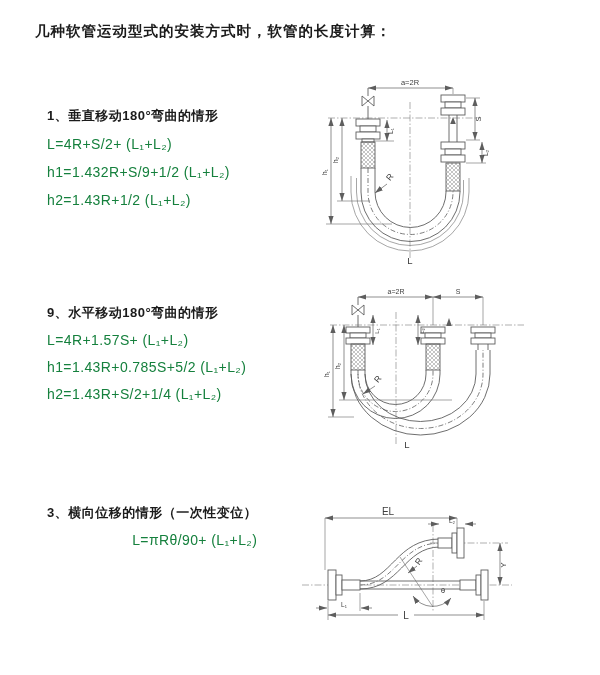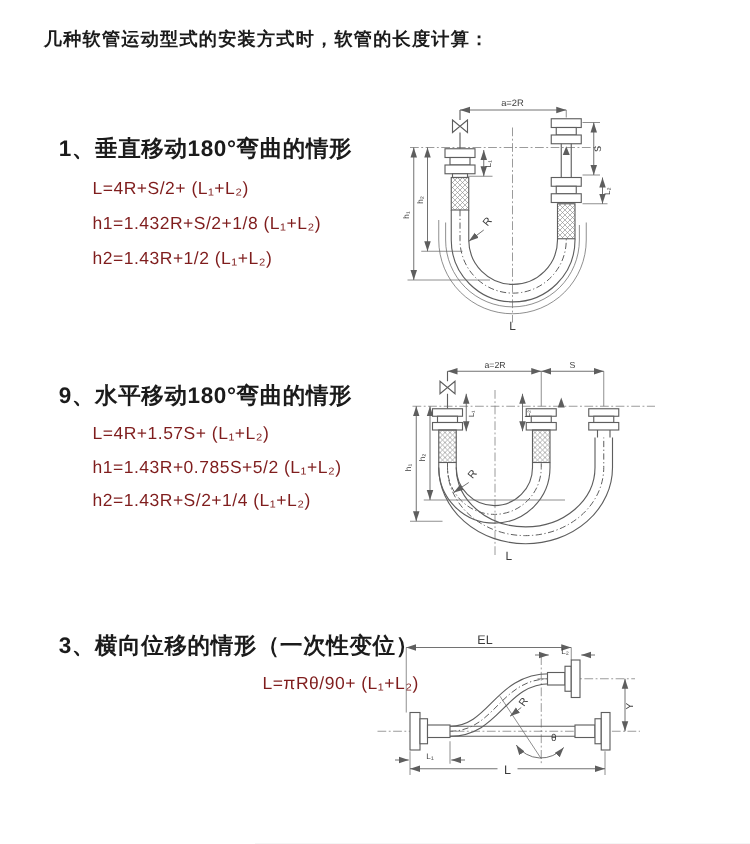--- a/index.html
+++ b/index.html
@@ -6,23 +6,23 @@
   .page{
     position:relative;width:600px;height:675px;background:#ffffff;
     font-family:"Liberation Sans","DejaVu Sans",sans-serif;
     color:#1b1b1b;overflow:hidden;
   }
   .doc-title{
     position:absolute;left:35px;top:22px;
     font-size:14.5px;font-weight:700;letter-spacing:1px;color:#1b1b1b;
   }
   .sec{position:absolute;}
-  .sec-heading{font-size:18px;font-weight:700;letter-spacing:0.5px;color:#1b1b1b;}
+  .sec-heading{font-size:13px;font-weight:700;letter-spacing:0.5px;color:#1b1b1b;}
   .formula{
-    margin-left:27px;font-size:14px;font-weight:400;color:#7f1d1d;
+    font-size:14px;font-weight:400;color:#15803d;
     letter-spacing:0.4px;white-space:pre;
   }
   .sec1{left:47px;top:107px;}
   .sec1 .formula{margin-top:11px;line-height:17px;}
   .sec2{left:47px;top:304px;}
   .sec2 .formula{margin-top:10px;line-height:17px;}
   .sec3{left:47px;top:504px;}
   .sec3 .formula{margin-top:10px;line-height:17px;text-align:right;}
   .dwg{position:absolute;}
   .dwg text{font-family:"Liberation Sans","DejaVu Sans",sans-serif;fill:#3d3d3d;}
@@ -36,21 +36,21 @@
 </head>
 <body>
 
 <div class="page">
 
   <div class="doc-title">几种软管运动型式的安装方式时，软管的长度计算：</div>
 
   <div class="sec sec1">
     <div class="sec-heading">1、垂直移动180°弯曲的情形</div>
     <div class="formula">L=4R+S/2+ (L₁+L₂)</div>
-    <div class="formula">h1=1.432R+S/2+1/8 (L₁+L₂)</div>
+    <div class="formula">h1=1.432R+S/9+1/2 (L₁+L₂)</div>
     <div class="formula">h2=1.43R+1/2 (L₁+L₂)</div>
   </div>
 
   <div class="sec sec2">
     <div class="sec-heading">9、水平移动180°弯曲的情形</div>
     <div class="formula">L=4R+1.57S+ (L₁+L₂)</div>
     <div class="formula">h1=1.43R+0.785S+5/2 (L₁+L₂)</div>
     <div class="formula">h2=1.43R+S/2+1/4 (L₁+L₂)</div>
   </div>
 

